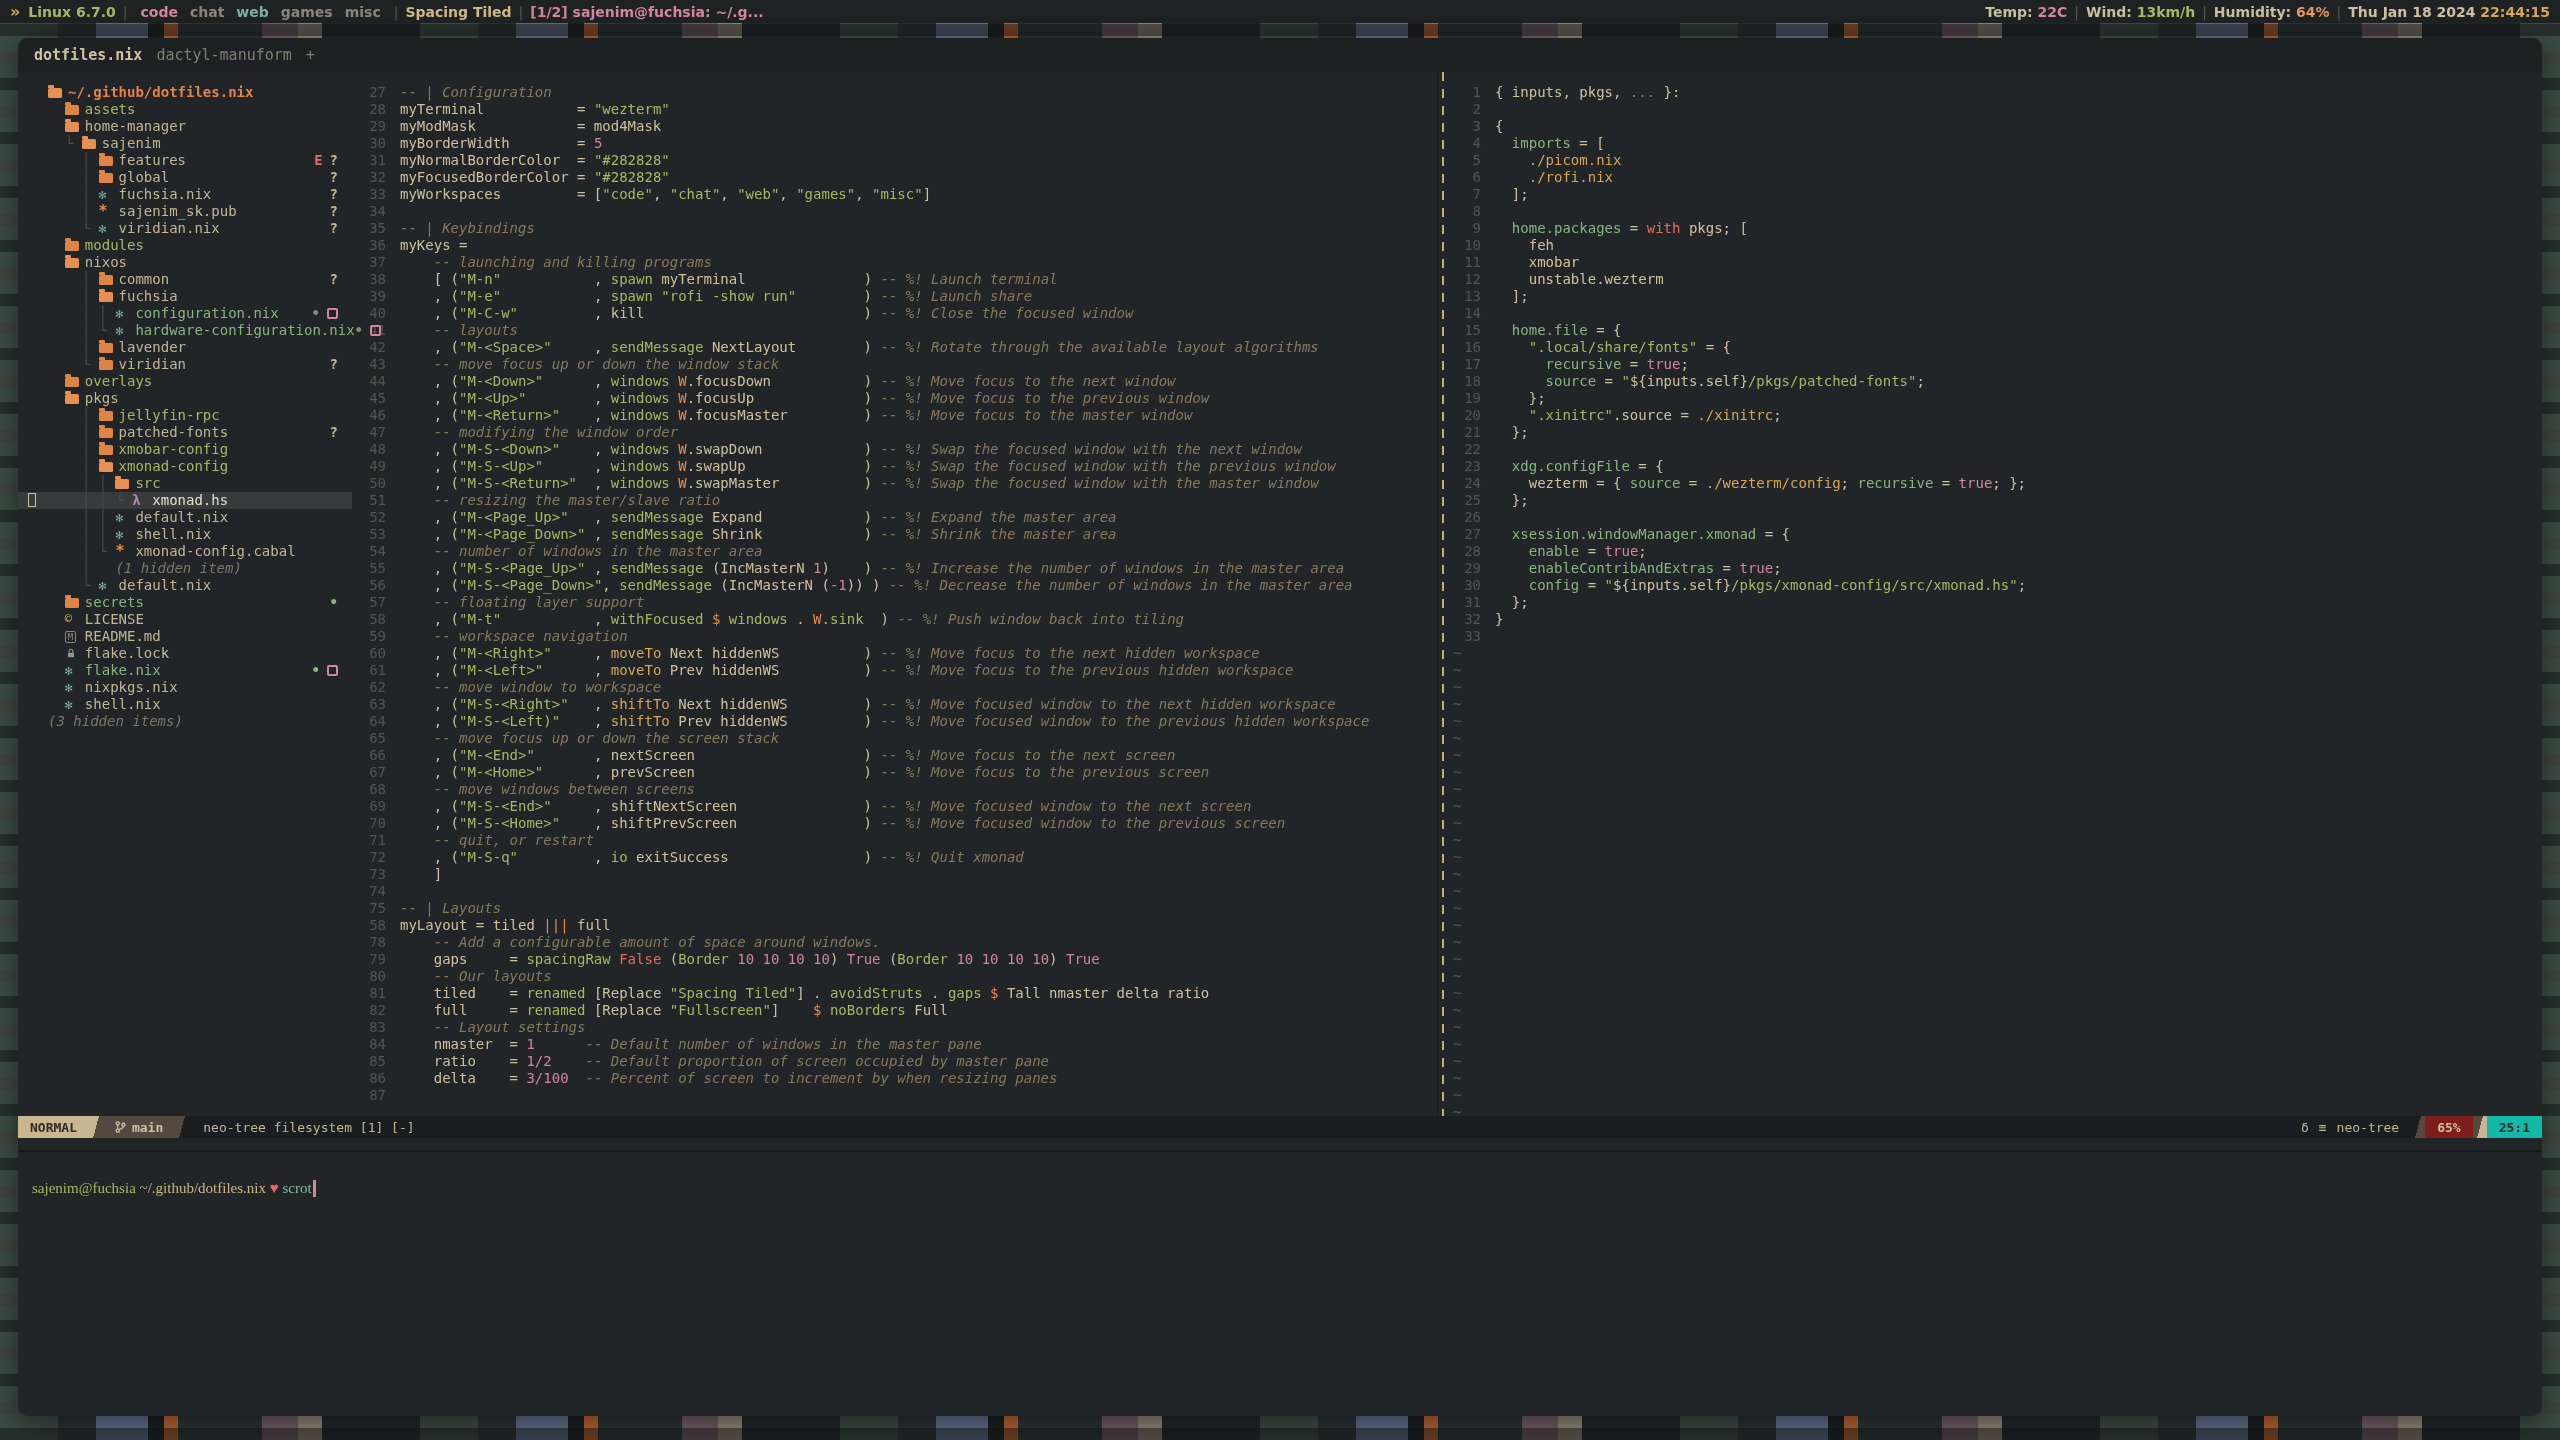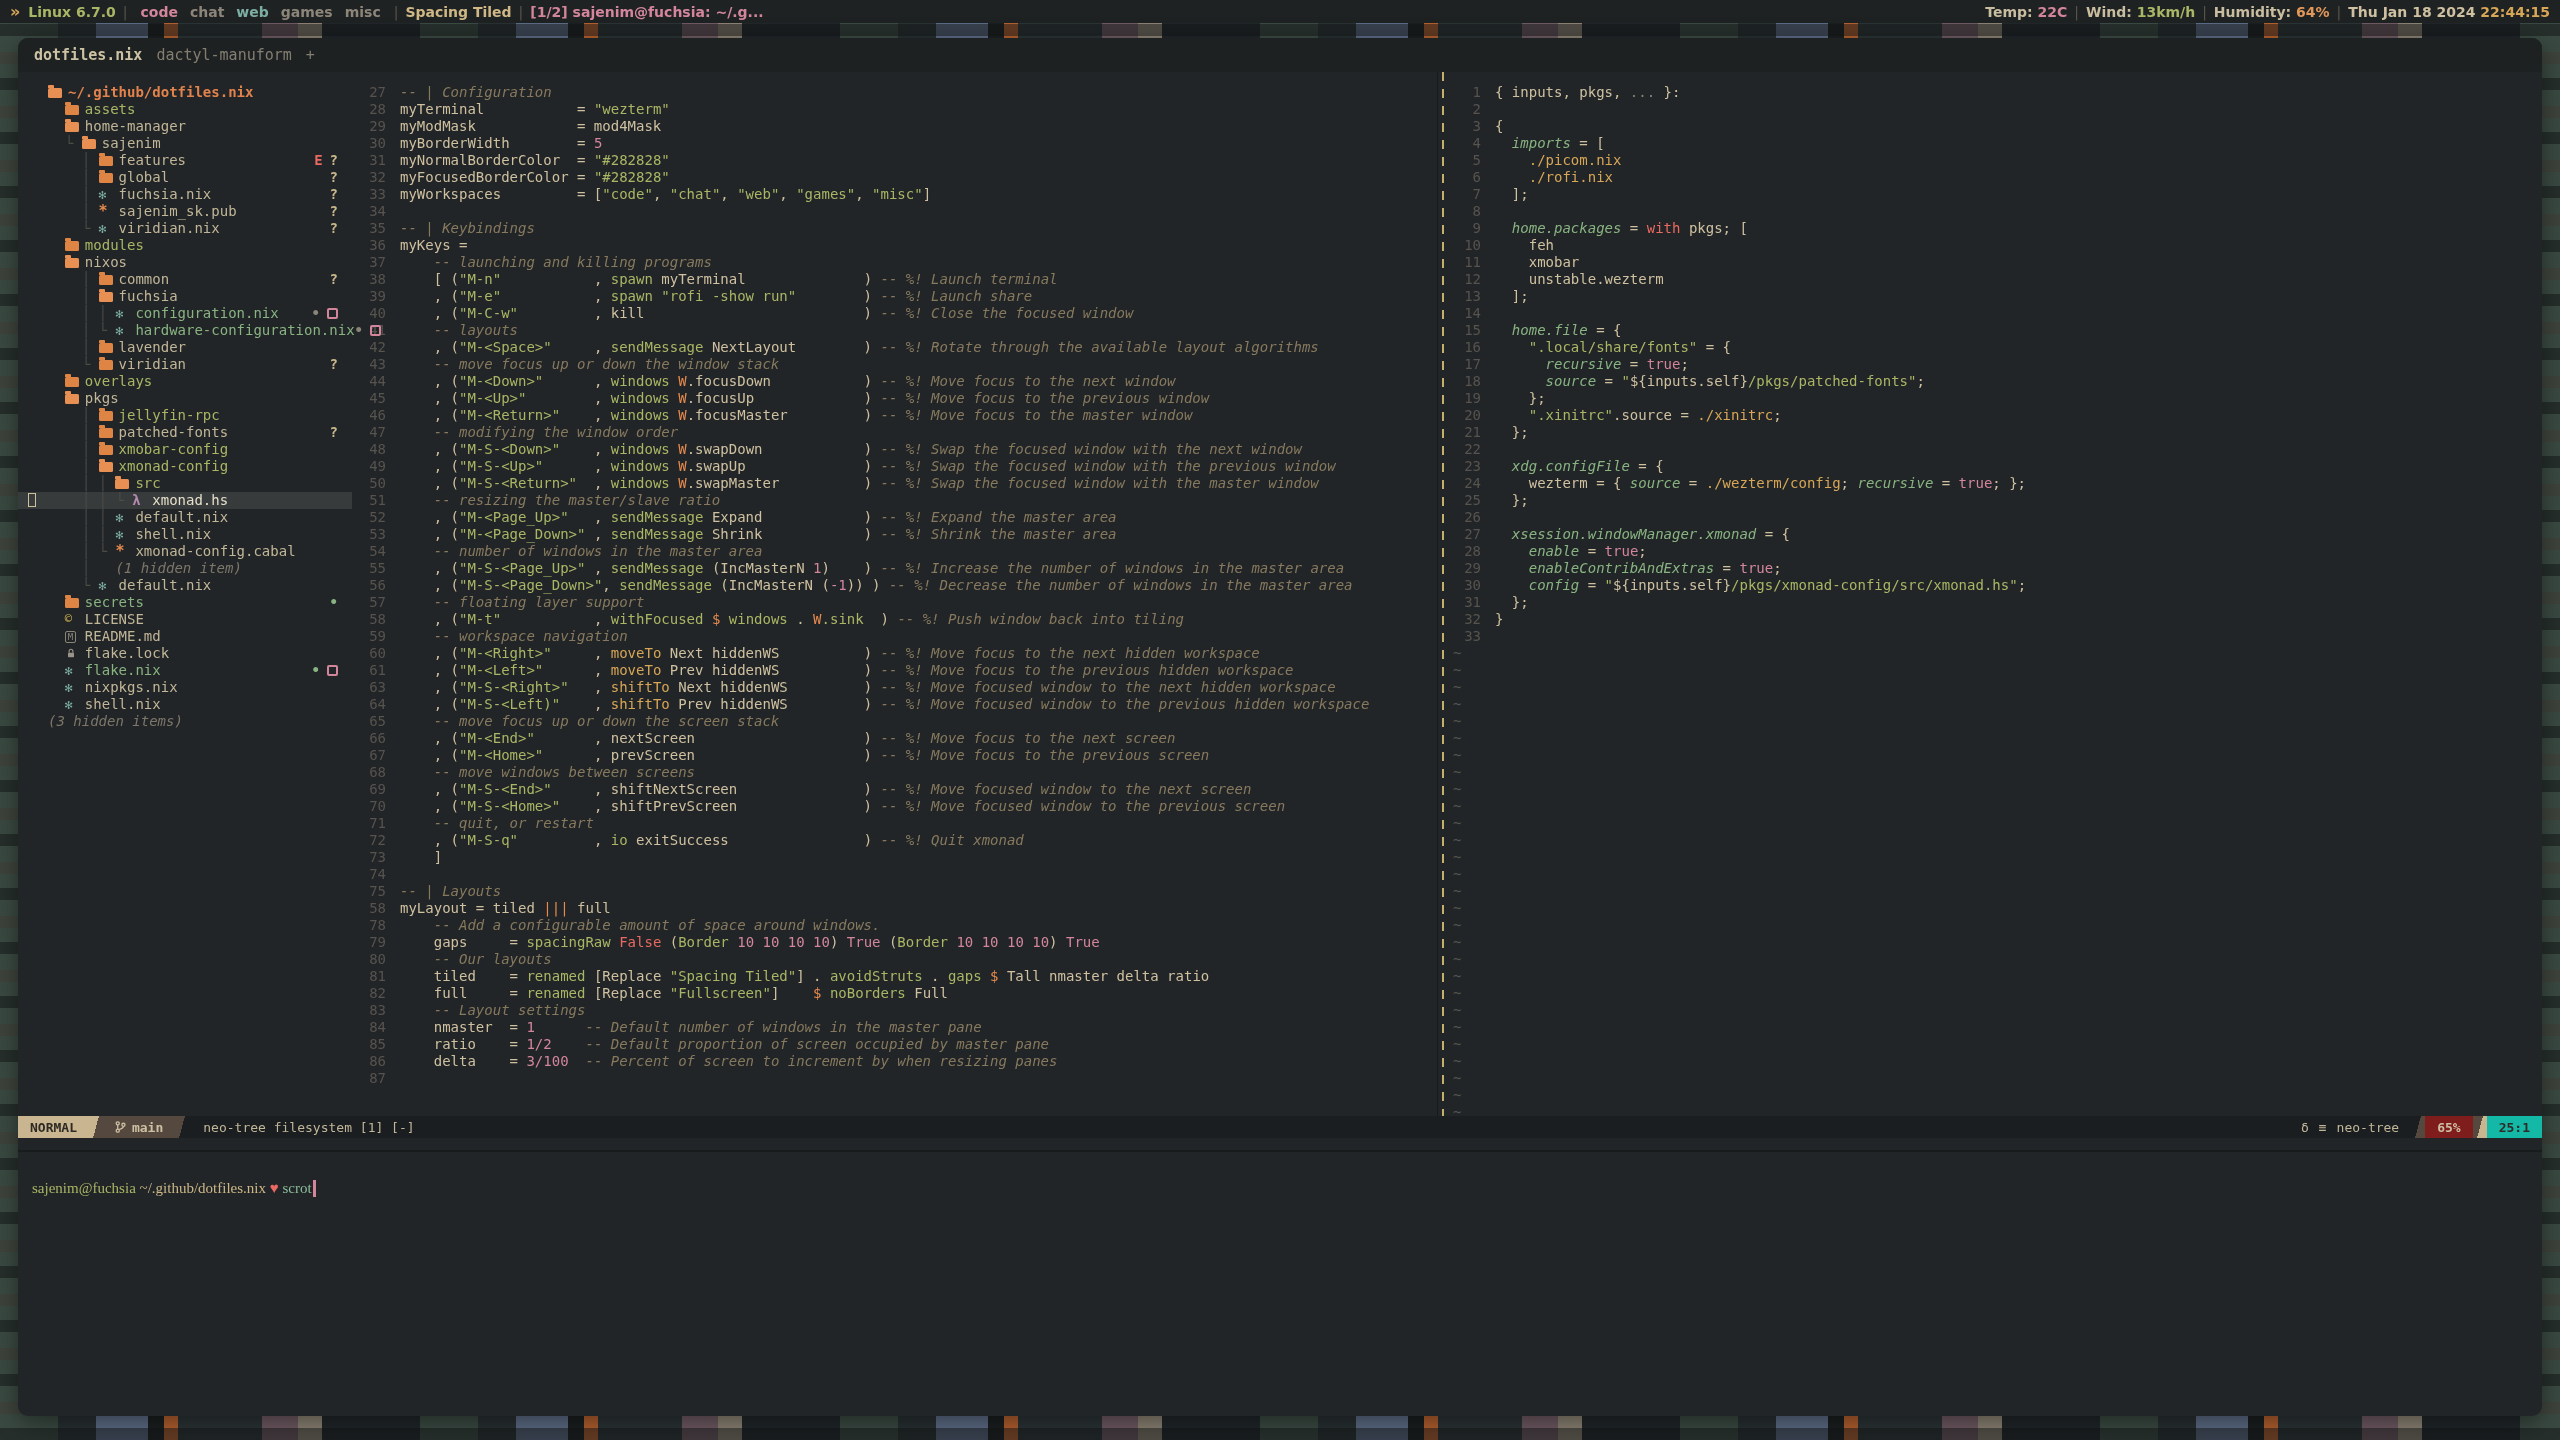--- a/index.html
+++ b/index.html
@@ -59,21 +59,21 @@
   .vsep .solid{ position:absolute; left:0; top:0; width:1px; height:100%; background:#171a1b; }
   .rightpane{ flex:1; padding-top:12px; font-size:14px; }
 
   .row{ height:17px; line-height:17px; white-space:pre; display:flex; }
   .ln{ width:34px; text-align:right; color:#57534e; flex:none; }
   .code{ padding-left:14px; }
   .tilde{ color:#57534e; padding-left:6px; height:17px; line-height:17px; }
 
   .c-fg{ color:#cfc0a0; } .c-grn{ color:#a9b665; } .c-num{ color:#d3869b; }
   .c-red{ color:#ea6962; } .c-org{ color:#e78a4e; } .c-yel{ color:#d8a657; }
-  .c-aqu{ color:#89b482;font-style:italic; } .c-gry{ color:#8a8578; }
+  .c-aqu{ color:#89b482; } .c-gry{ color:#8a8578; }
   .c-cm{ color:#87795e; font-style:italic; }
 
   
   .trow{ height:17px; line-height:17px; display:flex; align-items:center; padding-left:30px; padding-right:14px; white-space:pre; position:relative; }
   .trow.sel{ background:#373b3c; }
   .tprefix{ color:#4c4c47; }
   .tlabel{ margin-left:0; }
   .t-orgb{ color:#e2824c; font-weight:bold; }
   .t-grn{ color:#a9b665; } .t-fg{ color:#c2b698; } .t-aqu{ color:#89b482; }
   .t-wht{ color:#e6dfca; } .t-cmt{ color:#7d766a; font-style:italic; }
@@ -221,20 +221,21 @@
         <div class="row"><span class="ln">52</span><span class="code"><span class="c-fg">    , (</span><span class="c-grn">"M-&lt;Page_Up&gt;"</span><span class="c-fg">   , </span><span class="c-grn">sendMessage</span><span class="c-fg"> Expand</span><span class="c-fg">            ) </span><span class="c-cm">-- %! Expand the master area</span></span></div>
         <div class="row"><span class="ln">53</span><span class="code"><span class="c-fg">    , (</span><span class="c-grn">"M-&lt;Page_Down&gt;"</span><span class="c-fg"> , </span><span class="c-grn">sendMessage</span><span class="c-fg"> Shrink</span><span class="c-fg">            ) </span><span class="c-cm">-- %! Shrink the master area</span></span></div>
         <div class="row"><span class="ln">54</span><span class="code"><span class="c-cm">    -- number of windows in the master area</span></span></div>
         <div class="row"><span class="ln">55</span><span class="code"><span class="c-fg">    , (</span><span class="c-grn">"M-S-&lt;Page_Up&gt;"</span><span class="c-fg"> , </span><span class="c-grn">sendMessage </span><span class="c-fg">(IncMasterN </span><span class="c-num">1</span><span class="c-fg">)</span><span class="c-fg">    ) </span><span class="c-cm">-- %! Increase the number of windows in the master area</span></span></div>
         <div class="row"><span class="ln">56</span><span class="code"><span class="c-fg">    , (</span><span class="c-grn">"M-S-&lt;Page_Down&gt;"</span><span class="c-fg">, </span><span class="c-grn">sendMessage </span><span class="c-fg">(IncMasterN (</span><span class="c-num">-1</span><span class="c-fg">))</span><span class="c-fg"> ) </span><span class="c-cm">-- %! Decrease the number of windows in the master area</span></span></div>
         <div class="row"><span class="ln">57</span><span class="code"><span class="c-cm">    -- floating layer support</span></span></div>
         <div class="row"><span class="ln">58</span><span class="code"><span class="c-fg">    , (</span><span class="c-grn">"M-t"</span><span class="c-fg">           , </span><span class="c-grn">withFocused </span><span class="c-org">$</span><span class="c-fg"> </span><span class="c-grn">windows</span><span class="c-fg"> . </span><span class="c-org">W</span><span class="c-grn">.sink</span><span class="c-fg">  ) </span><span class="c-cm">-- %! Push window back into tiling</span></span></div>
         <div class="row"><span class="ln">59</span><span class="code"><span class="c-cm">    -- workspace navigation</span></span></div>
         <div class="row"><span class="ln">60</span><span class="code"><span class="c-fg">    , (</span><span class="c-grn">"M-&lt;Right&gt;"</span><span class="c-fg">     , </span><span class="c-yel">moveTo</span><span class="c-fg"> Next hiddenWS</span><span class="c-fg">          ) </span><span class="c-cm">-- %! Move focus to the next hidden workspace</span></span></div>
         <div class="row"><span class="ln">61</span><span class="code"><span class="c-fg">    , (</span><span class="c-grn">"M-&lt;Left&gt;"</span><span class="c-fg">      , </span><span class="c-yel">moveTo</span><span class="c-fg"> Prev hiddenWS</span><span class="c-fg">          ) </span><span class="c-cm">-- %! Move focus to the previous hidden workspace</span></span></div>
+        <div class="row"><span class="ln">62</span><span class="code"><span class="c-cm">    -- move window to workspace</span></span></div>
         <div class="row"><span class="ln">63</span><span class="code"><span class="c-fg">    , (</span><span class="c-grn">"M-S-&lt;Right&gt;"</span><span class="c-fg">   , </span><span class="c-yel">shiftTo</span><span class="c-fg"> Next hiddenWS</span><span class="c-fg">         ) </span><span class="c-cm">-- %! Move focused window to the next hidden workspace</span></span></div>
         <div class="row"><span class="ln">64</span><span class="code"><span class="c-fg">    , (</span><span class="c-grn">"M-S-&lt;Left)"</span><span class="c-fg">    , </span><span class="c-yel">shiftTo</span><span class="c-fg"> Prev hiddenWS</span><span class="c-fg">         ) </span><span class="c-cm">-- %! Move focused window to the previous hidden workspace</span></span></div>
         <div class="row"><span class="ln">65</span><span class="code"><span class="c-cm">    -- move focus up or down the screen stack</span></span></div>
         <div class="row"><span class="ln">66</span><span class="code"><span class="c-fg">    , (</span><span class="c-grn">"M-&lt;End&gt;"</span><span class="c-fg">       , nextScreen</span><span class="c-fg">                    ) </span><span class="c-cm">-- %! Move focus to the next screen</span></span></div>
         <div class="row"><span class="ln">67</span><span class="code"><span class="c-fg">    , (</span><span class="c-grn">"M-&lt;Home&gt;"</span><span class="c-fg">      , prevScreen</span><span class="c-fg">                    ) </span><span class="c-cm">-- %! Move focus to the previous screen</span></span></div>
         <div class="row"><span class="ln">68</span><span class="code"><span class="c-cm">    -- move windows between screens</span></span></div>
         <div class="row"><span class="ln">69</span><span class="code"><span class="c-fg">    , (</span><span class="c-grn">"M-S-&lt;End&gt;"</span><span class="c-fg">     , shiftNextScreen</span><span class="c-fg">               ) </span><span class="c-cm">-- %! Move focused window to the next screen</span></span></div>
         <div class="row"><span class="ln">70</span><span class="code"><span class="c-fg">    , (</span><span class="c-grn">"M-S-&lt;Home&gt;"</span><span class="c-fg">    , shiftPrevScreen</span><span class="c-fg">               ) </span><span class="c-cm">-- %! Move focused window to the previous screen</span></span></div>
         <div class="row"><span class="ln">71</span><span class="code"><span class="c-cm">    -- quit, or restart</span></span></div>
         <div class="row"><span class="ln">72</span><span class="code"><span class="c-fg">    , (</span><span class="c-grn">"M-S-q"</span><span class="c-fg">         , </span><span class="c-grn">io</span><span class="c-fg"> exitSuccess</span><span class="c-fg">                ) </span><span class="c-cm">-- %! Quit xmonad</span></span></div>

